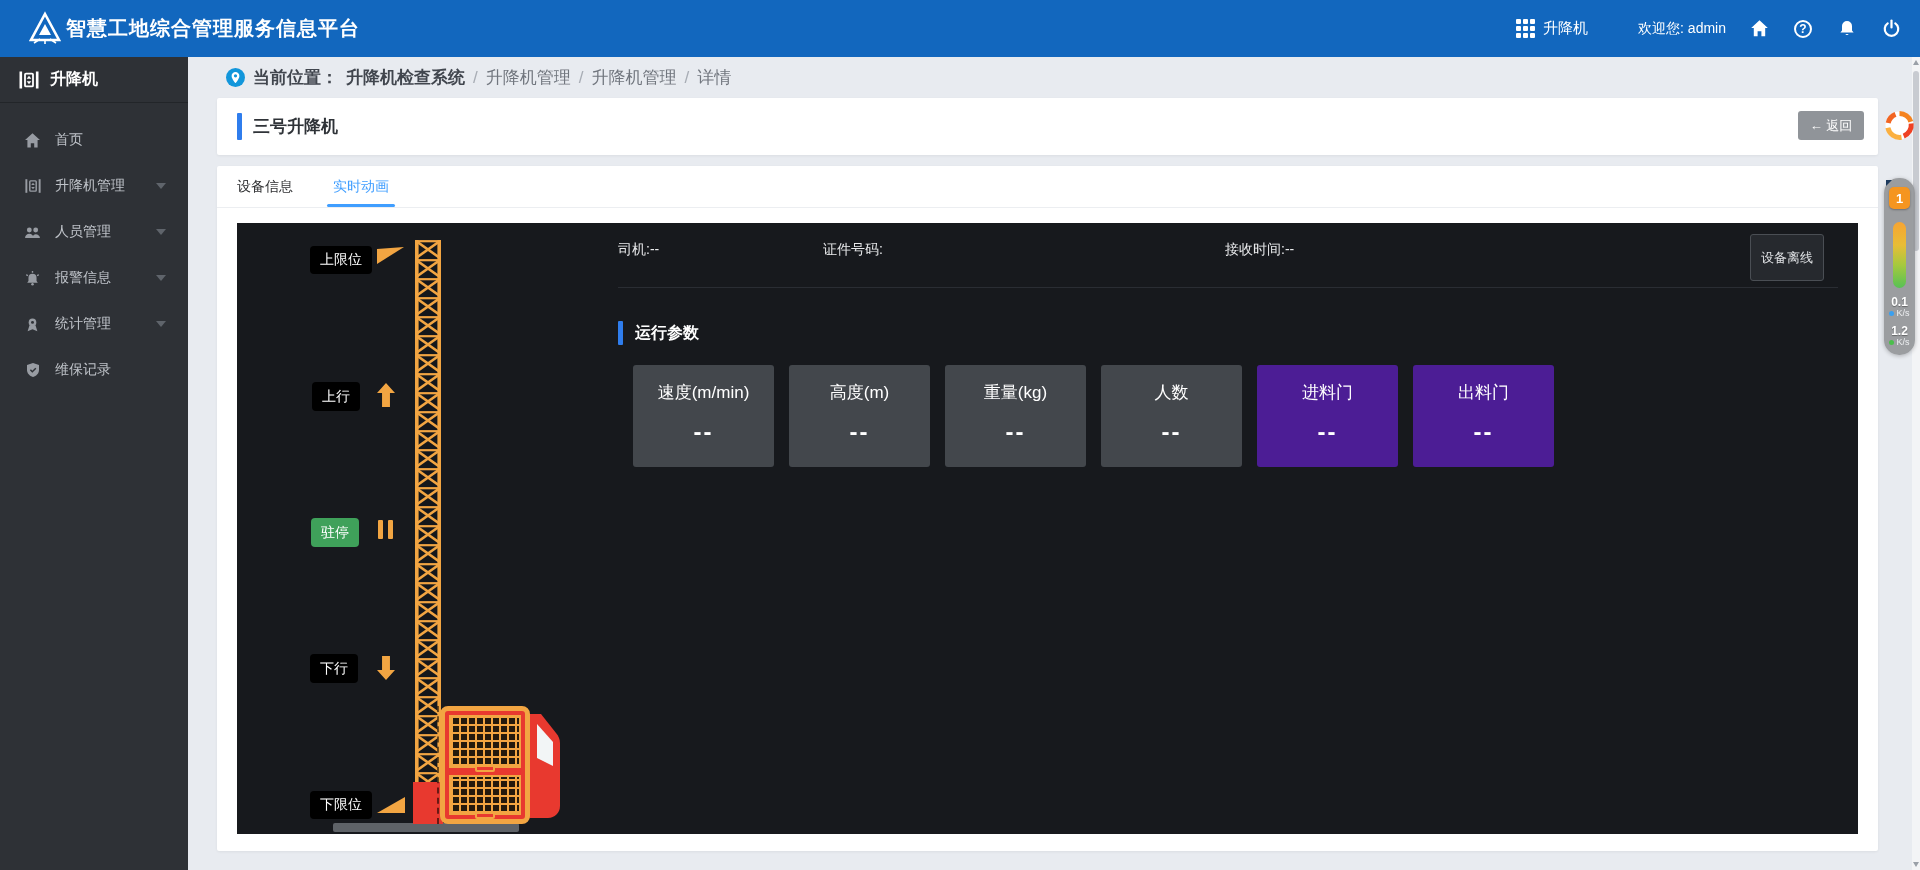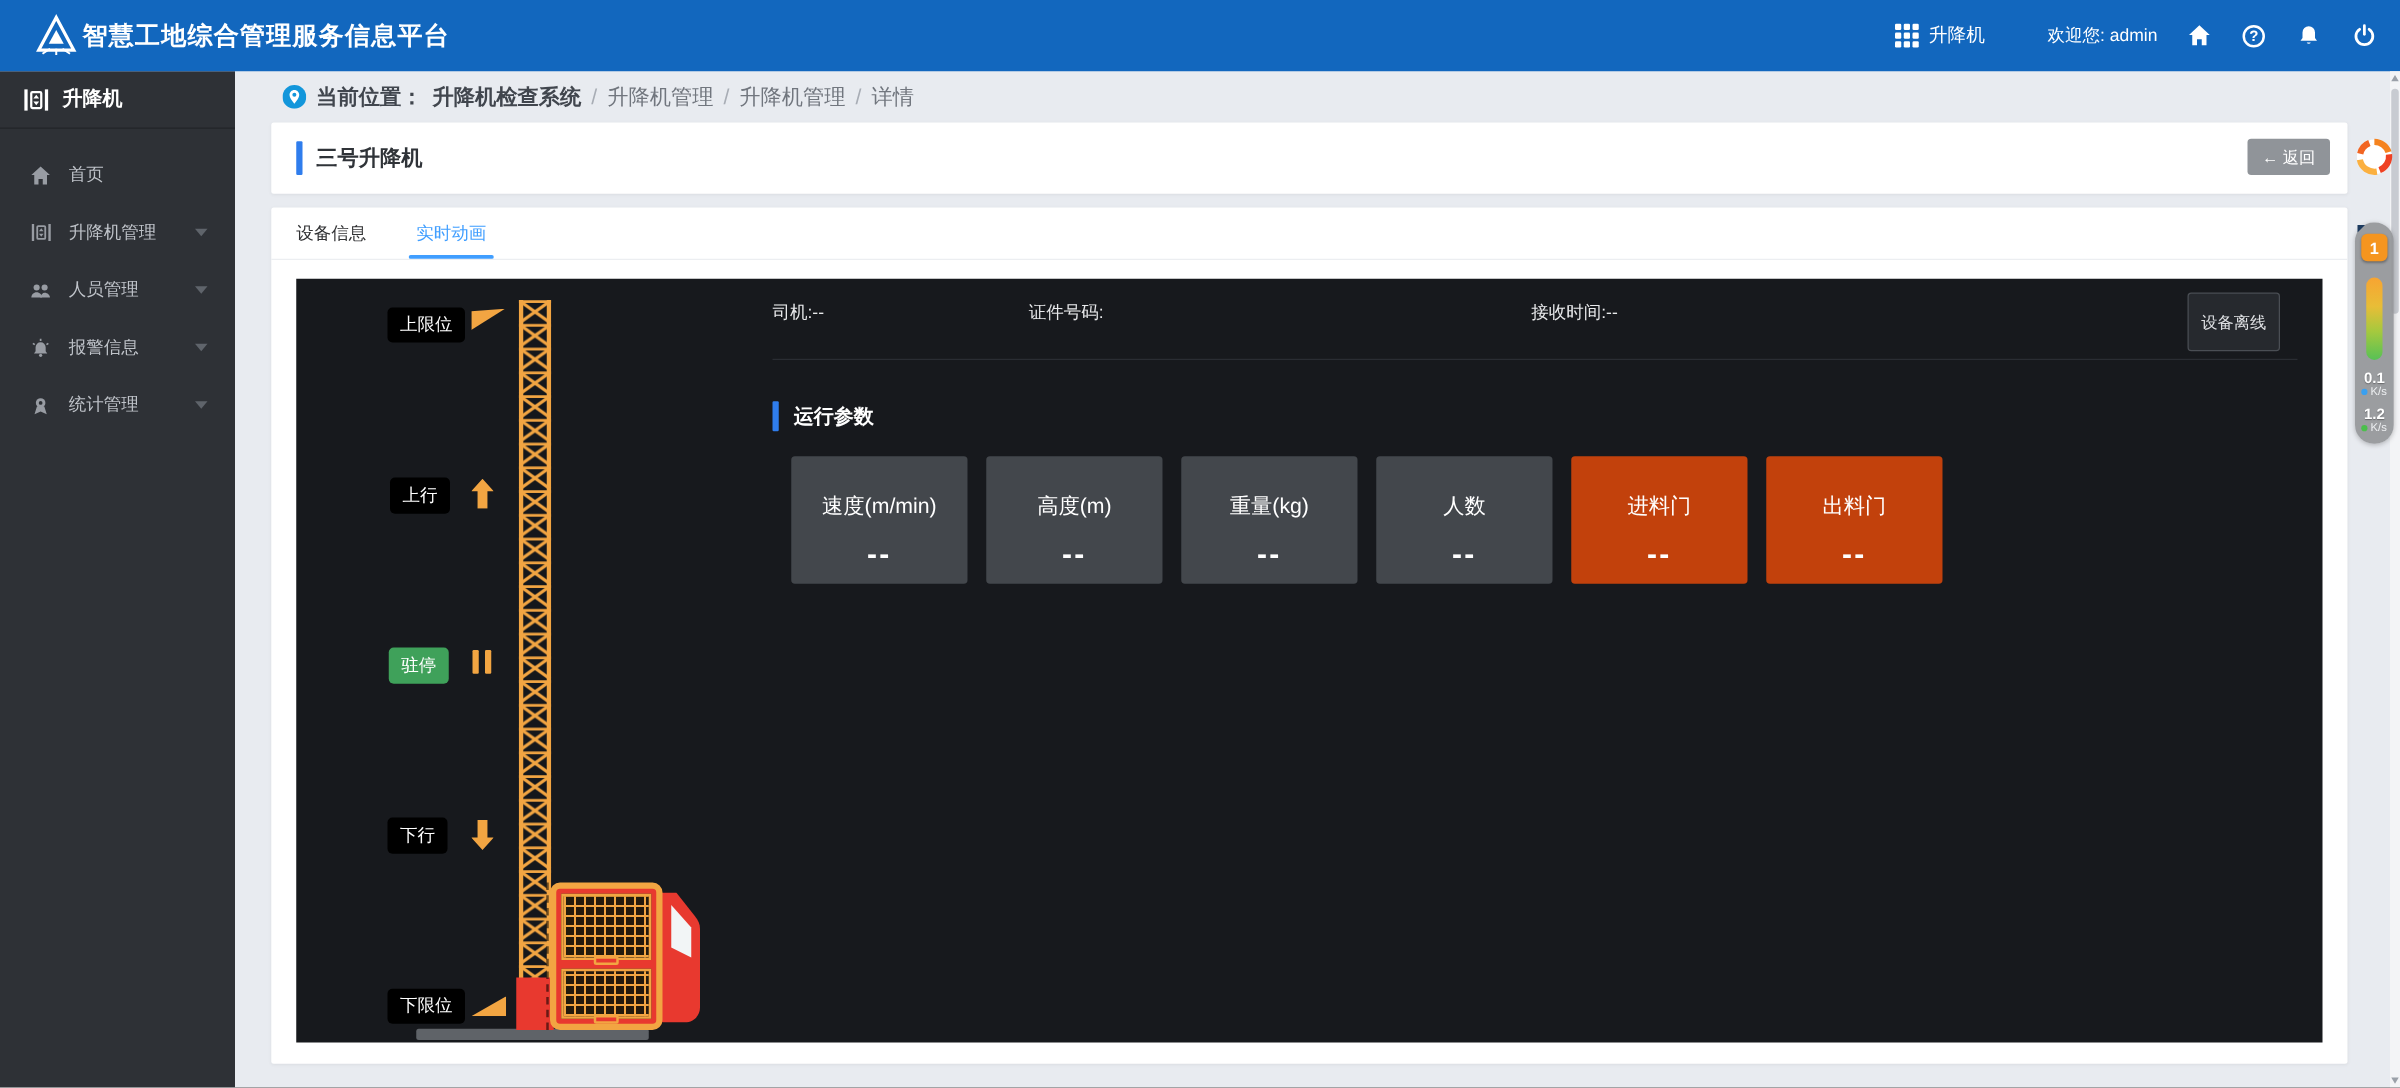--- a/index.html
+++ b/index.html
@@ -53,22 +53,22 @@
   .offline-btn { position:absolute; left:1513px; top:11px; width:74px; height:47px; background:#26292e; border:1px solid #4a4e54; color:#dfe1e4; font-size:13px; border-radius:3px; cursor:pointer; }
   .panel-divider { position:absolute; left:381px; top:64px; width:1220px; height:1px; background:#2a2d33; }
 
   
   .section-header { position:absolute; left:381px; top:97px; height:26px; display:flex; align-items:center; }
   .section-header .sec-bar { width:5px; height:24px; background:#2f7ded; margin-right:12px; border-radius:1px; }
   .section-header .sec-title { color:#fff; font-size:16px; font-weight:bold; }
 
   
   .param-card { position:absolute; top:142px; width:141px; height:102px; border-radius:3px; background:#43474c; color:#fff; text-align:center; }
-  .param-card.red { background:#c2410c; }
-  .param-label { margin-top:28px; font-size:17px; }
+  .param-card.red { background:#4c1d95; }
+  .param-label { margin-top:16px; font-size:17px; }
   .param-value { margin-top:14px; font-size:24px; font-weight:bold; letter-spacing:2px; }
 
   
   .state-label { position:absolute; color:#fff; font-size:14px; background:#000000; border-radius:4px; display:flex; align-items:center; justify-content:center; }
   .state-label.green { background:#3fa15a; }
   .marker { position:absolute; background:#f2a542; }
   .mk-flag   { left:140px; top:24px;  width:27px; height:17px; clip-path:polygon(0 12%,100% 0,0 100%); }
   .mk-up     { left:140px; top:160px; width:18px; height:24px; clip-path:polygon(50% 0,100% 42%,72% 42%,72% 100%,28% 100%,28% 42%,0 42%); }
   .mk-pause  { left:141px; top:297px; width:15px; height:19px; background:none; }
   .mk-pause i { position:absolute; top:0; width:5px; height:19px; background:#f2a542; border-radius:1px; }
@@ -226,20 +226,29 @@
       <div class="menu-item">
         <span class="mi-icon">
           <svg width="17" height="17" viewBox="0 0 16 16" fill="#989ca3">
               <circle cx="8" cy="6" r="3.6"></circle>
               <path d="M5.2 8.6 L3.4 14.4 L8 12.4 L12.6 14.4 L10.8 8.6 Z"></path>
               <circle cx="8" cy="6" r="1.4" fill="#2e3136"></circle>
             </svg>
         </span>
         <span>统计管理</span>
         <span class="caret"></span>
+      </div>
+      <div class="menu-item">
+        <span class="mi-icon">
+          <svg width="16" height="16" viewBox="0 0 16 16">
+              <path d="M8 1 L14 3 V8 C14 11.4 11.5 13.9 8 15 C4.5 13.9 2 11.4 2 8 V3 Z" fill="#989ca3"></path>
+              <path d="M5.4 7.8 L7.3 9.7 L10.8 6.2" stroke="#2e3136" stroke-width="1.5" fill="none"></path>
+            </svg>
+        </span>
+        <span>维保记录</span>
       </div>
     </nav>
   </aside>
 
   <div class="breadcrumb">
     <svg width="19" height="19" viewBox="0 0 20 20">
       <circle cx="10" cy="10" r="10" fill="#1296db"></circle>
       <path d="M10 4.2 c-2.3 0-4.1 1.8-4.1 4.1 0 3.1 4.1 7.5 4.1 7.5 s4.1-4.4 4.1-7.5 c0-2.3-1.8-4.1-4.1-4.1 z m0 5.7 a1.7 1.7 0 1 1 0-3.4 1.7 1.7 0 0 1 0 3.4 z" fill="#fff"></path>
     </svg>
     <span class="bc-prefix">当前位置：</span>

